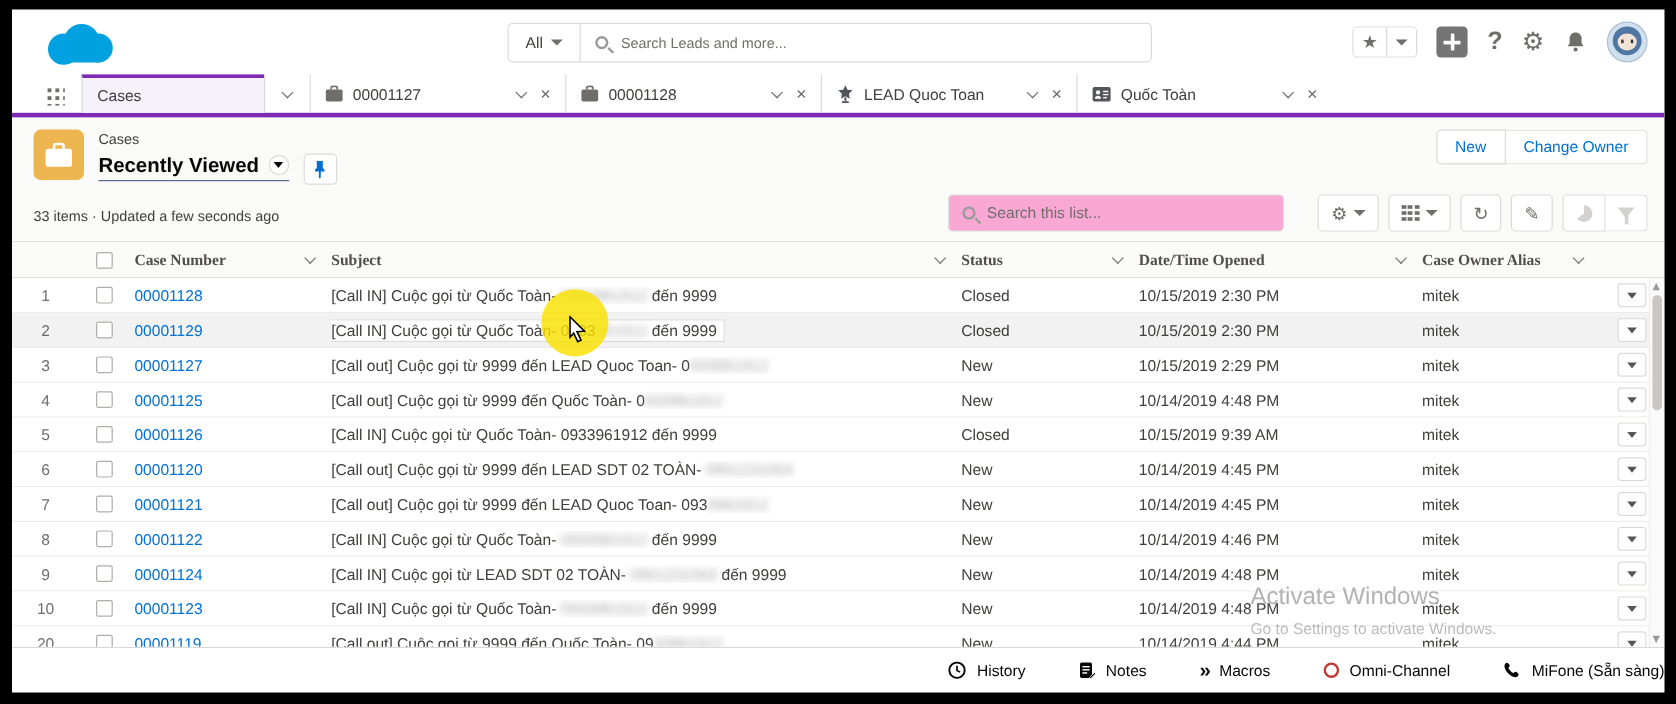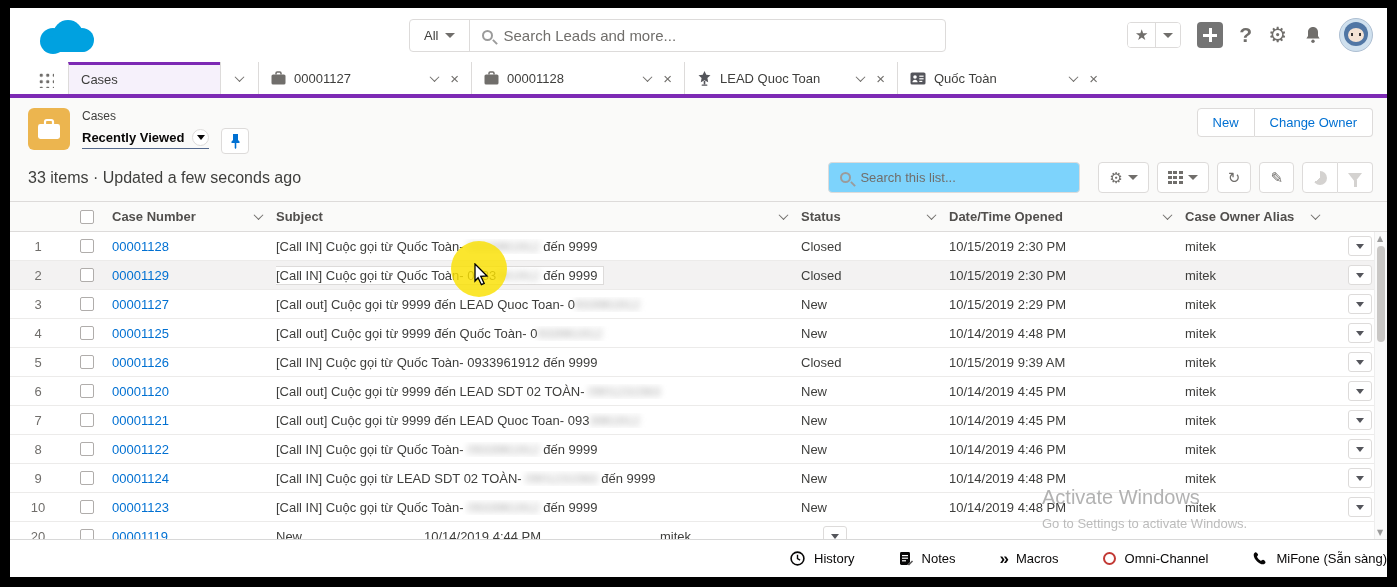--- a/index.html
+++ b/index.html
@@ -9,27 +9,27 @@
   .uicon { font-family:"DejaVu Sans", sans-serif; }
 
   
   .ghead { height:54px; display:flex; align-items:center; position:relative; background:#fff; }
   .cloud { position:absolute; left:30px; top:12px; width:56px; height:34px; }
   .cloud i { position:absolute; background:#00a1e0; border-radius:50%; }
   .cloud .c1 { width:26px; height:26px; left:0; top:8px; }
   .cloud .c2 { width:30px; height:30px; left:13px; top:0; }
   .cloud .c3 { width:24px; height:24px; left:30px; top:8px; }
   .cloud .c4 { width:44px; height:16px; left:6px; top:16px; border-radius:8px; }
-  .gsearch { position:absolute; left:399px; top:11px; width:537px; height:33px; border:1px solid #dddbda; border-radius:4px; display:flex; align-items:center; background:#fff; }
+  .gsearch { position:absolute; left:413px; top:11px; width:537px; height:33px; border:1px solid #dddbda; border-radius:4px; display:flex; align-items:center; background:#fff; }
   .gsearch .scope { display:flex; align-items:center; gap:7px; padding:0 14px; height:100%; border-right:1px solid #dddbda; color:#3e3e3c; font-size:13px; cursor:pointer; }
   .tri-dn { width:0; height:0; border-left:5px solid transparent; border-right:5px solid transparent; border-top:5px solid #706e6b; }
   .gsearch .sfield { display:flex; align-items:center; gap:10px; padding:0 12px; flex:1; }
   .mag { width:11px; height:11px; border:2px solid #9b9b9b; border-radius:50%; position:relative; flex:none; }
   .mag::after { content:""; position:absolute; width:6px; height:2px; background:#9b9b9b; transform:rotate(45deg); left:8px; top:9px; }
-  .gsearch input { border:none; outline:none; font-size:15px; color:#3e3e3c; width:100%; font-family:inherit; background:transparent; }
+  .gsearch input { border:none; outline:none; font-size:12px; color:#3e3e3c; width:100%; font-family:inherit; background:transparent; }
   .gsearch input::placeholder { color:#706e6b; }
   .gright { position:absolute; right:14px; top:10px; display:flex; align-items:center; gap:16px; }
   .favgrp { display:flex; border:1px solid #dddbda; border-radius:4px; overflow:hidden; }
   .favgrp .fbtn { padding:3px 7px; color:#706e6b; font-size:15px; background:#fff; cursor:pointer; display:flex; align-items:center; }
   .favgrp .fbtn + .fbtn { border-left:1px solid #dddbda; }
   .plusbtn { width:26px; height:26px; background:#747474; border-radius:4px; position:relative; cursor:pointer; }
   .plusbtn::before, .plusbtn::after { content:""; position:absolute; background:#fff; }
   .plusbtn::before { width:14px; height:3px; left:6px; top:11.5px; }
   .plusbtn::after { width:3px; height:14px; left:11.5px; top:6px; }
   .qmark { color:#706e6b; font-size:21px; font-weight:bold; cursor:pointer; }
@@ -55,30 +55,30 @@
   .tab-item .sp { flex:1; }
   .objicon { flex:none; display:flex; }
 
   
   .lhead { background:#fafaf9; padding:10px 14px 8px 18px; border-bottom:1px solid #dddbda; }
   .lh-row1 { display:flex; align-items:flex-start; }
   .caseicon { width:42px; height:42px; border-radius:6px; background:#ecb54f; display:flex; align-items:center; justify-content:center; margin-right:12px; flex:none; }
   .lh-titles { flex:1; }
   .lh-obj { font-size:12px; color:#3e3e3c; margin-top:1px; }
   .lh-view { display:flex; align-items:center; gap:8px; margin-top:1px; }
-  .lh-viewname { font-size:13px; font-weight:bold; color:#080707; border-bottom:1px solid #54698d; padding-bottom:2px; cursor:pointer; display:flex; align-items:center; gap:8px; }
+  .lh-viewname { font-size:17px; font-weight:bold; color:#080707; border-bottom:1px solid #54698d; padding-bottom:2px; cursor:pointer; display:flex; align-items:center; gap:8px; }
   .ddcirc { width:17px; height:17px; border-radius:50%; background:#fff; border:1px solid #dddbda; display:flex; align-items:center; justify-content:center; }
   .pinbtn { width:28px; height:26px; border:1px solid #dddbda; background:#fff; border-radius:4px; display:flex; align-items:center; justify-content:center; cursor:pointer; margin-left:4px; margin-top:4px; }
   .hbtns { display:flex; }
   .hbtn { border:1px solid #dddbda; background:#fff; color:#0070d2; font-size:13px; padding:6px 15px; cursor:pointer; font-family:inherit; }
   .hbtn:first-child { border-radius:4px 0 0 4px; }
   .hbtn:last-child { border-radius:0 4px 4px 0; border-left:none; }
   .lh-row2 { display:flex; align-items:flex-end; margin-top:8px; }
-  .lh-meta { font-size:16px; color:#3e3e3c; flex:1; padding-bottom:6px; }
-  .listsearch { width:252px; height:31px; border:1px solid #dddbda; border-radius:4px; background:#7dd3fc; display:flex; align-items:center; gap:9px; padding:0 11px; margin-right:10px; }
+  .lh-meta { font-size:12px; color:#3e3e3c; flex:1; padding-bottom:6px; }
+  .listsearch { width:280px; height:31px; border:1px solid #dddbda; border-radius:4px; background:#f9a8d4; display:flex; align-items:center; gap:9px; padding:0 11px; margin-right:20px; }
   .listsearch input { border:none; outline:none; font-size:13px; width:100%; font-family:inherit; color:#3e3e3c; background:transparent; }
   .listsearch input::placeholder { color:#706e6b; }
   .ibtn { height:31px; border:1px solid #dddbda; background:#fff; border-radius:4px; display:flex; align-items:center; justify-content:center; gap:5px; padding:0 10px; cursor:pointer; color:#706e6b; margin-left:8px; }
   .ibtn .g { font-size:15px; }
   .igrp { display:flex; margin-left:8px; }
   .igrp .ibtn { margin-left:0; border-radius:0; border-left:none; }
   .igrp .ibtn:first-child { border-radius:4px 0 0 4px; border-left:1px solid #dddbda; }
   .igrp .ibtn:last-child { border-radius:0 4px 4px 0; }
   .ibtn.dis { color:#d4d2d0; cursor:default; }
   .gridglyph { width:15px; height:13px; display:grid; grid-template-columns:repeat(3,1fr); grid-template-rows:repeat(3,1fr); gap:1.5px; }
@@ -94,21 +94,21 @@
   .thead { height:30px; background:#fafaf9; border-bottom:1px solid #dddbda; font-size:13px; color:#514f4d; font-weight:bold; }
   .c-num { width:56px; text-align:center; color:#706e6b; flex:none; }
   .c-chk { width:42px; flex:none; display:flex; justify-content:center; }
   .chkbox { width:14px; height:14px; border:1px solid #b0adab; border-radius:2px; background:#fff; cursor:pointer; }
   .c-case { width:168px; flex:none; padding-left:4px; display:flex; align-items:center; gap:24px; }
   .c-subj { flex:1; min-width:0; display:flex; align-items:center; gap:8px; overflow:hidden; white-space:nowrap; }
   .c-stat { width:148px; flex:none; display:flex; align-items:flex-start; gap:30px; }
   .c-date { width:236px; flex:none; display:flex; align-items:center; gap:30px; }
   .c-own { width:148px; flex:none; display:flex; align-items:center; gap:14px; }
   .c-act { width:54px; flex:none; display:flex; justify-content:center; }
-  .hlabel { display:flex; align-items:center; gap:8px; width:100%; }
+  .hlabel { display:flex; align-items:center; gap:8px; width:100%;font-family:Liberation Serif, serif; }
   .hlabel .chev { margin-left:auto; margin-right:14px; }
   .caselink { color:#0070d2; text-decoration:none; cursor:pointer; }
   .blurtext { color:#a9a9a9; filter:blur(3px); }
   .subjbox { background:#fff; border:1px solid #dddbda; padding:1px 6px; margin-left:-7px; white-space:nowrap; }
   .rowdd { width:24px; height:20px; border:1px solid #dddbda; border-radius:3px; background:#fff; display:flex; align-items:center; justify-content:center; cursor:pointer; }
   .rowdd .tri-dn { border-left-width:4px; border-right-width:4px; border-top-width:5px; border-top-color:#54555b; }
   .vscroll { position:absolute; right:0; top:30px; bottom:0; width:13px; background:#fafafa; border-left:1px solid #eee; }
   .vscroll .arr { position:absolute; left:2px; font-size:8px; color:#9b9b9b; }
   .vscroll .thumb { position:absolute; left:2px; top:14px; width:8px; height:96px; background:#c9c7c5; border-radius:4px; }
 
@@ -616,20 +616,23 @@
   </div>
 
   <div class="trow">
     <div class="c-num">20</div>
     <div class="c-chk">
               <span class="chkbox"></span>
             </div>
     <div class="c-case">
               <a class="caselink">00001119</a>
             </div>
+    <div class="c-subj">
+      <span class="subjtext"><span class="sb-before">[Call out] Cuộc gọi từ 9999 đến Quốc Toàn- 09</span><span class="blurtext sb-blur">33961912</span><span class="sb-after"></span></span>
+    </div>
     <div class="c-stat">
               <span class="statustext">New</span>
             </div>
     <div class="c-date">
               <span class="datetext">10/14/2019 4:44 PM</span>
             </div>
     <div class="c-own">
               <span class="ownertext">mitek</span>
             </div>
     <div class="c-act">

